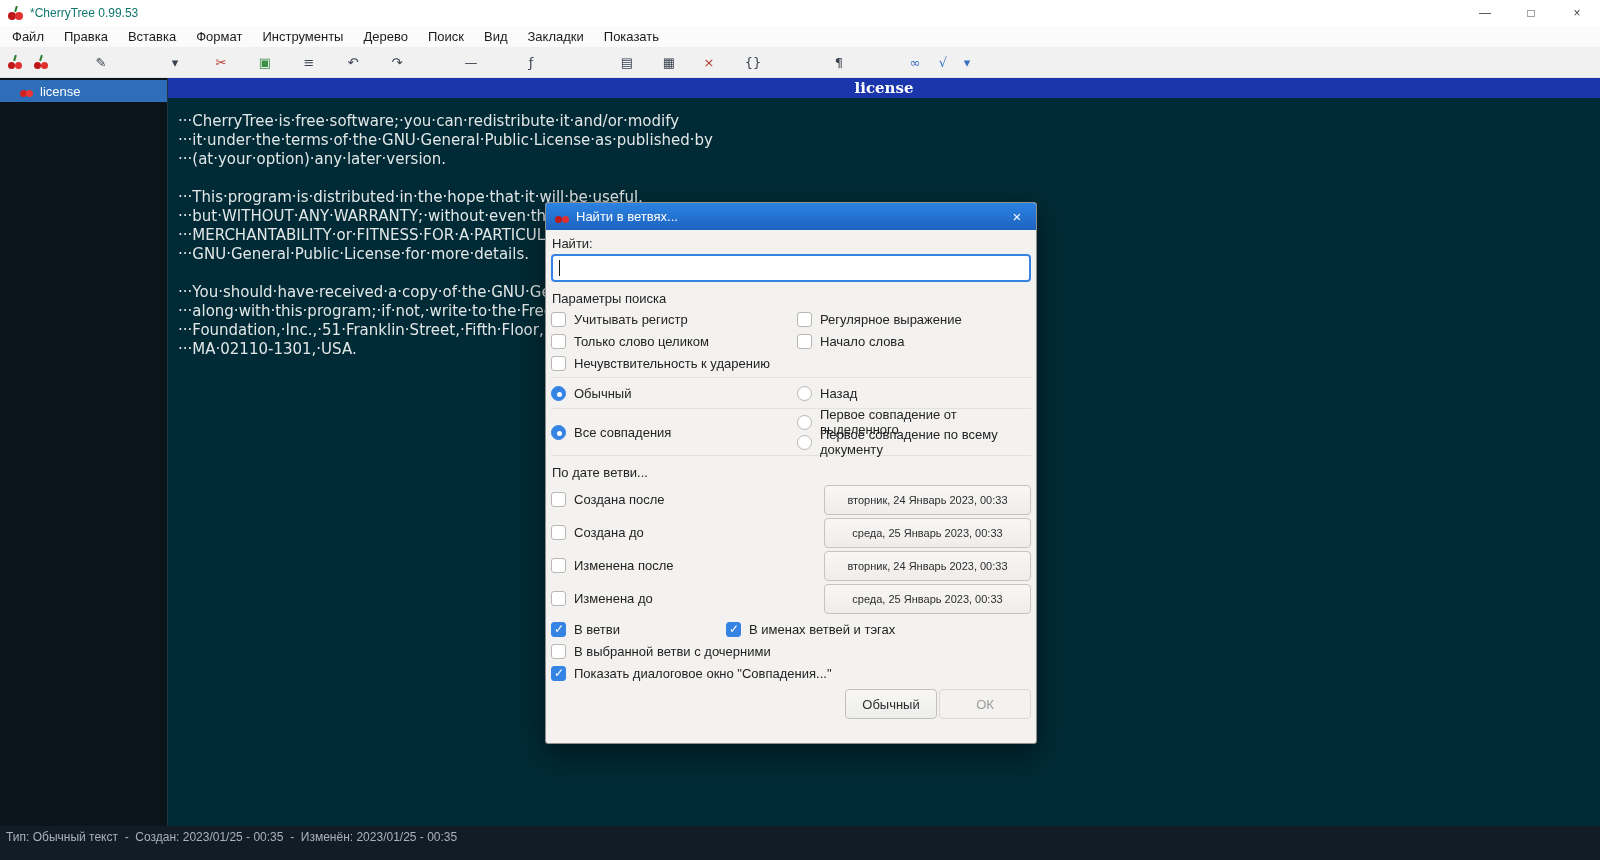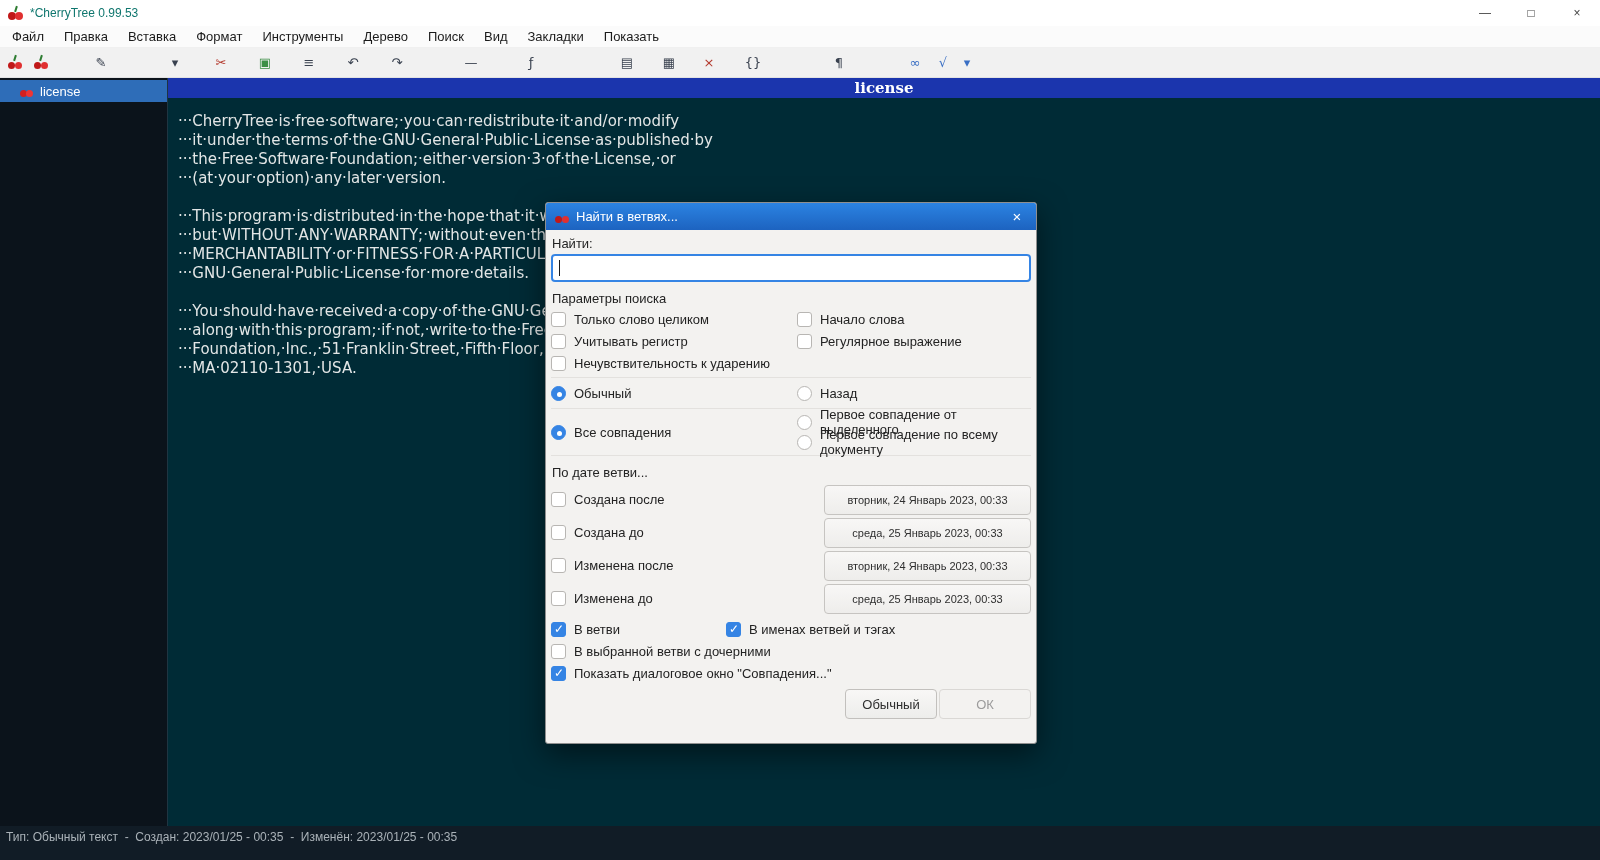--- a/index.html
+++ b/index.html
@@ -149,21 +149,20 @@
       <span class="node-cherry"></span>
       <span>license</span>
     </div>
   </div>
 
   <div class="editor">
     <div class="editor-header">license</div>
     <div class="editor-body">
       <div class="ed-line">···CherryTree·is·free·software;·you·can·redistribute·it·and/or·modify</div>
       <div class="ed-line">···it·under·the·terms·of·the·GNU·General·Public·License·as·published·by</div>
-      <div class="ed-line">···the·Free·Software·Foundation;·either·version·3·of·the·License,·or</div>
       <div class="ed-line">···(at·your·option)·any·later·version.</div>
       <div class="ed-line"></div>
       <div class="ed-line">···This·program·is·distributed·in·the·hope·that·it·will·be·useful,</div>
       <div class="ed-line">···but·WITHOUT·ANY·WARRANTY;·without·even·the·implied·warranty·of</div>
       <div class="ed-line">···MERCHANTABILITY·or·FITNESS·FOR·A·PARTICULAR·PURPOSE.··See·the</div>
       <div class="ed-line">···GNU·General·Public·License·for·more·details.</div>
       <div class="ed-line"></div>
       <div class="ed-line">···You·should·have·received·a·copy·of·the·GNU·General·Public·License</div>
       <div class="ed-line">···along·with·this·program;·if·not,·write·to·the·Free·Software</div>
       <div class="ed-line">···Foundation,·Inc.,·51·Franklin·Street,·Fifth·Floor,·Boston,</div>
@@ -185,42 +184,42 @@
       <input class="search-input" type="text" value="" style="">
       <span class="caret"></span>
     </div>
 
     <div class="section-label">Параметры поиска</div>
 
     <div class="drow">
       <div class="col-l">
         <span class="cbrow">
           <span class="cb"></span>
-          <span>Только слово целиком</span>
+          <span>Учитывать регистр</span>
         </span>
       </div>
       <div class="col-r">
         <span class="cbrow">
           <span class="cb"></span>
-          <span>Начало слова</span>
+          <span>Регулярное выражение</span>
         </span>
       </div>
     </div>
 
     <div class="drow">
       <div class="col-l">
         <span class="cbrow">
           <span class="cb"></span>
-          <span>Учитывать регистр</span>
+          <span>Только слово целиком</span>
         </span>
       </div>
       <div class="col-r">
         <span class="cbrow">
           <span class="cb"></span>
-          <span>Регулярное выражение</span>
+          <span>Начало слова</span>
         </span>
       </div>
     </div>
 
     <div class="drow">
       <span class="cbrow">
         <span class="cb"></span>
         <span>Нечувствительность к ударению</span>
       </span>
     </div>

